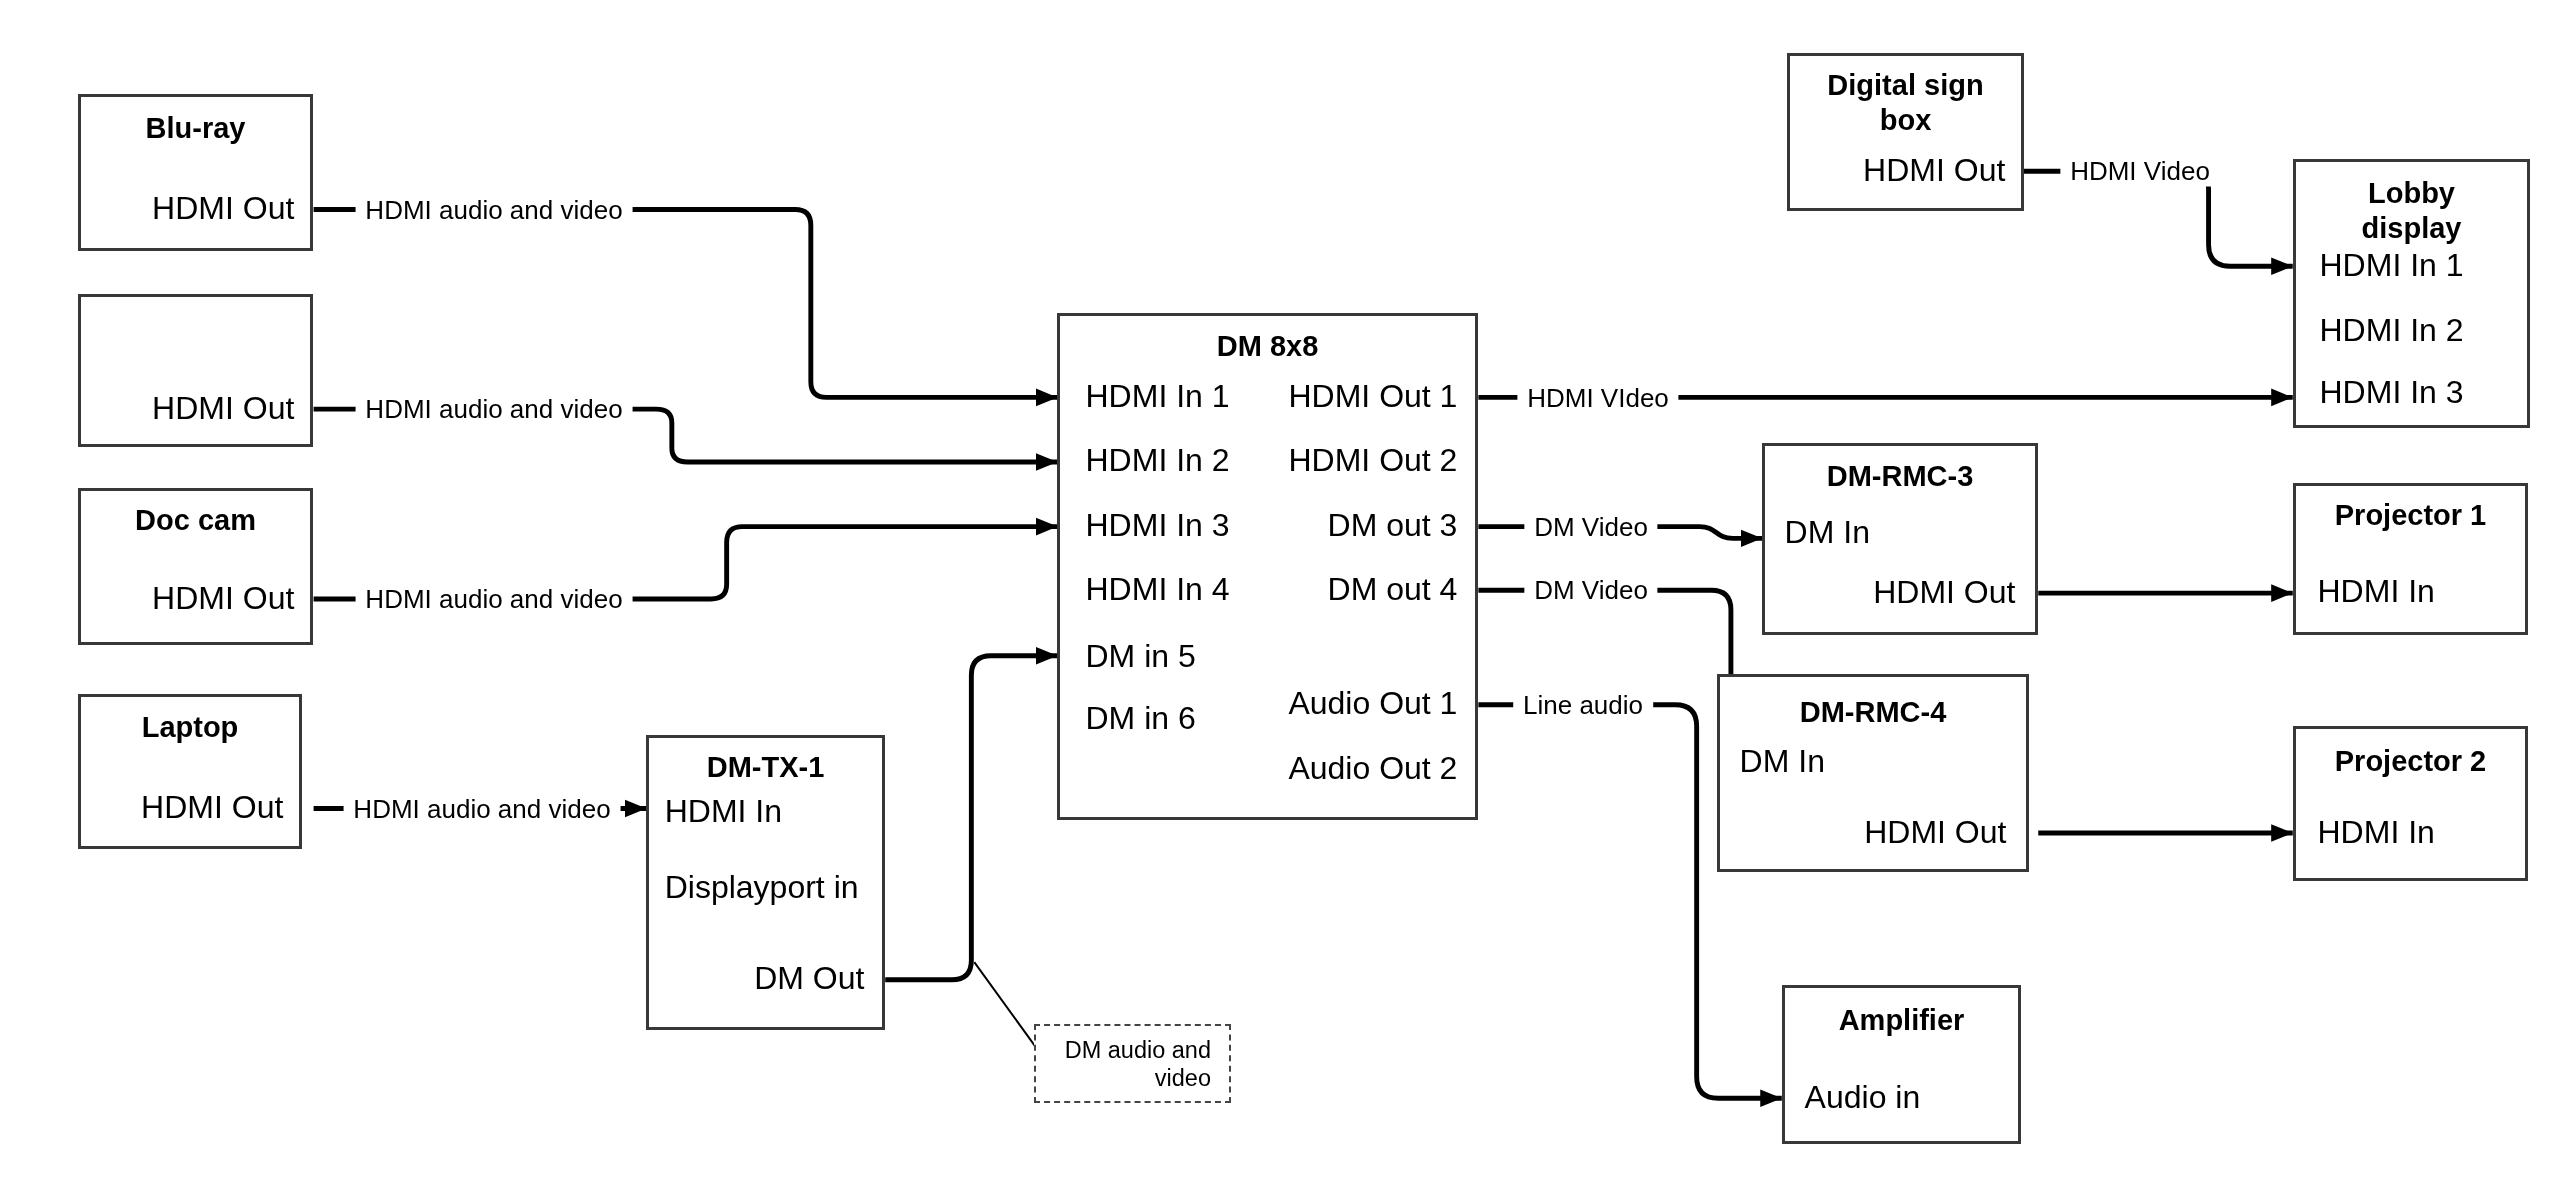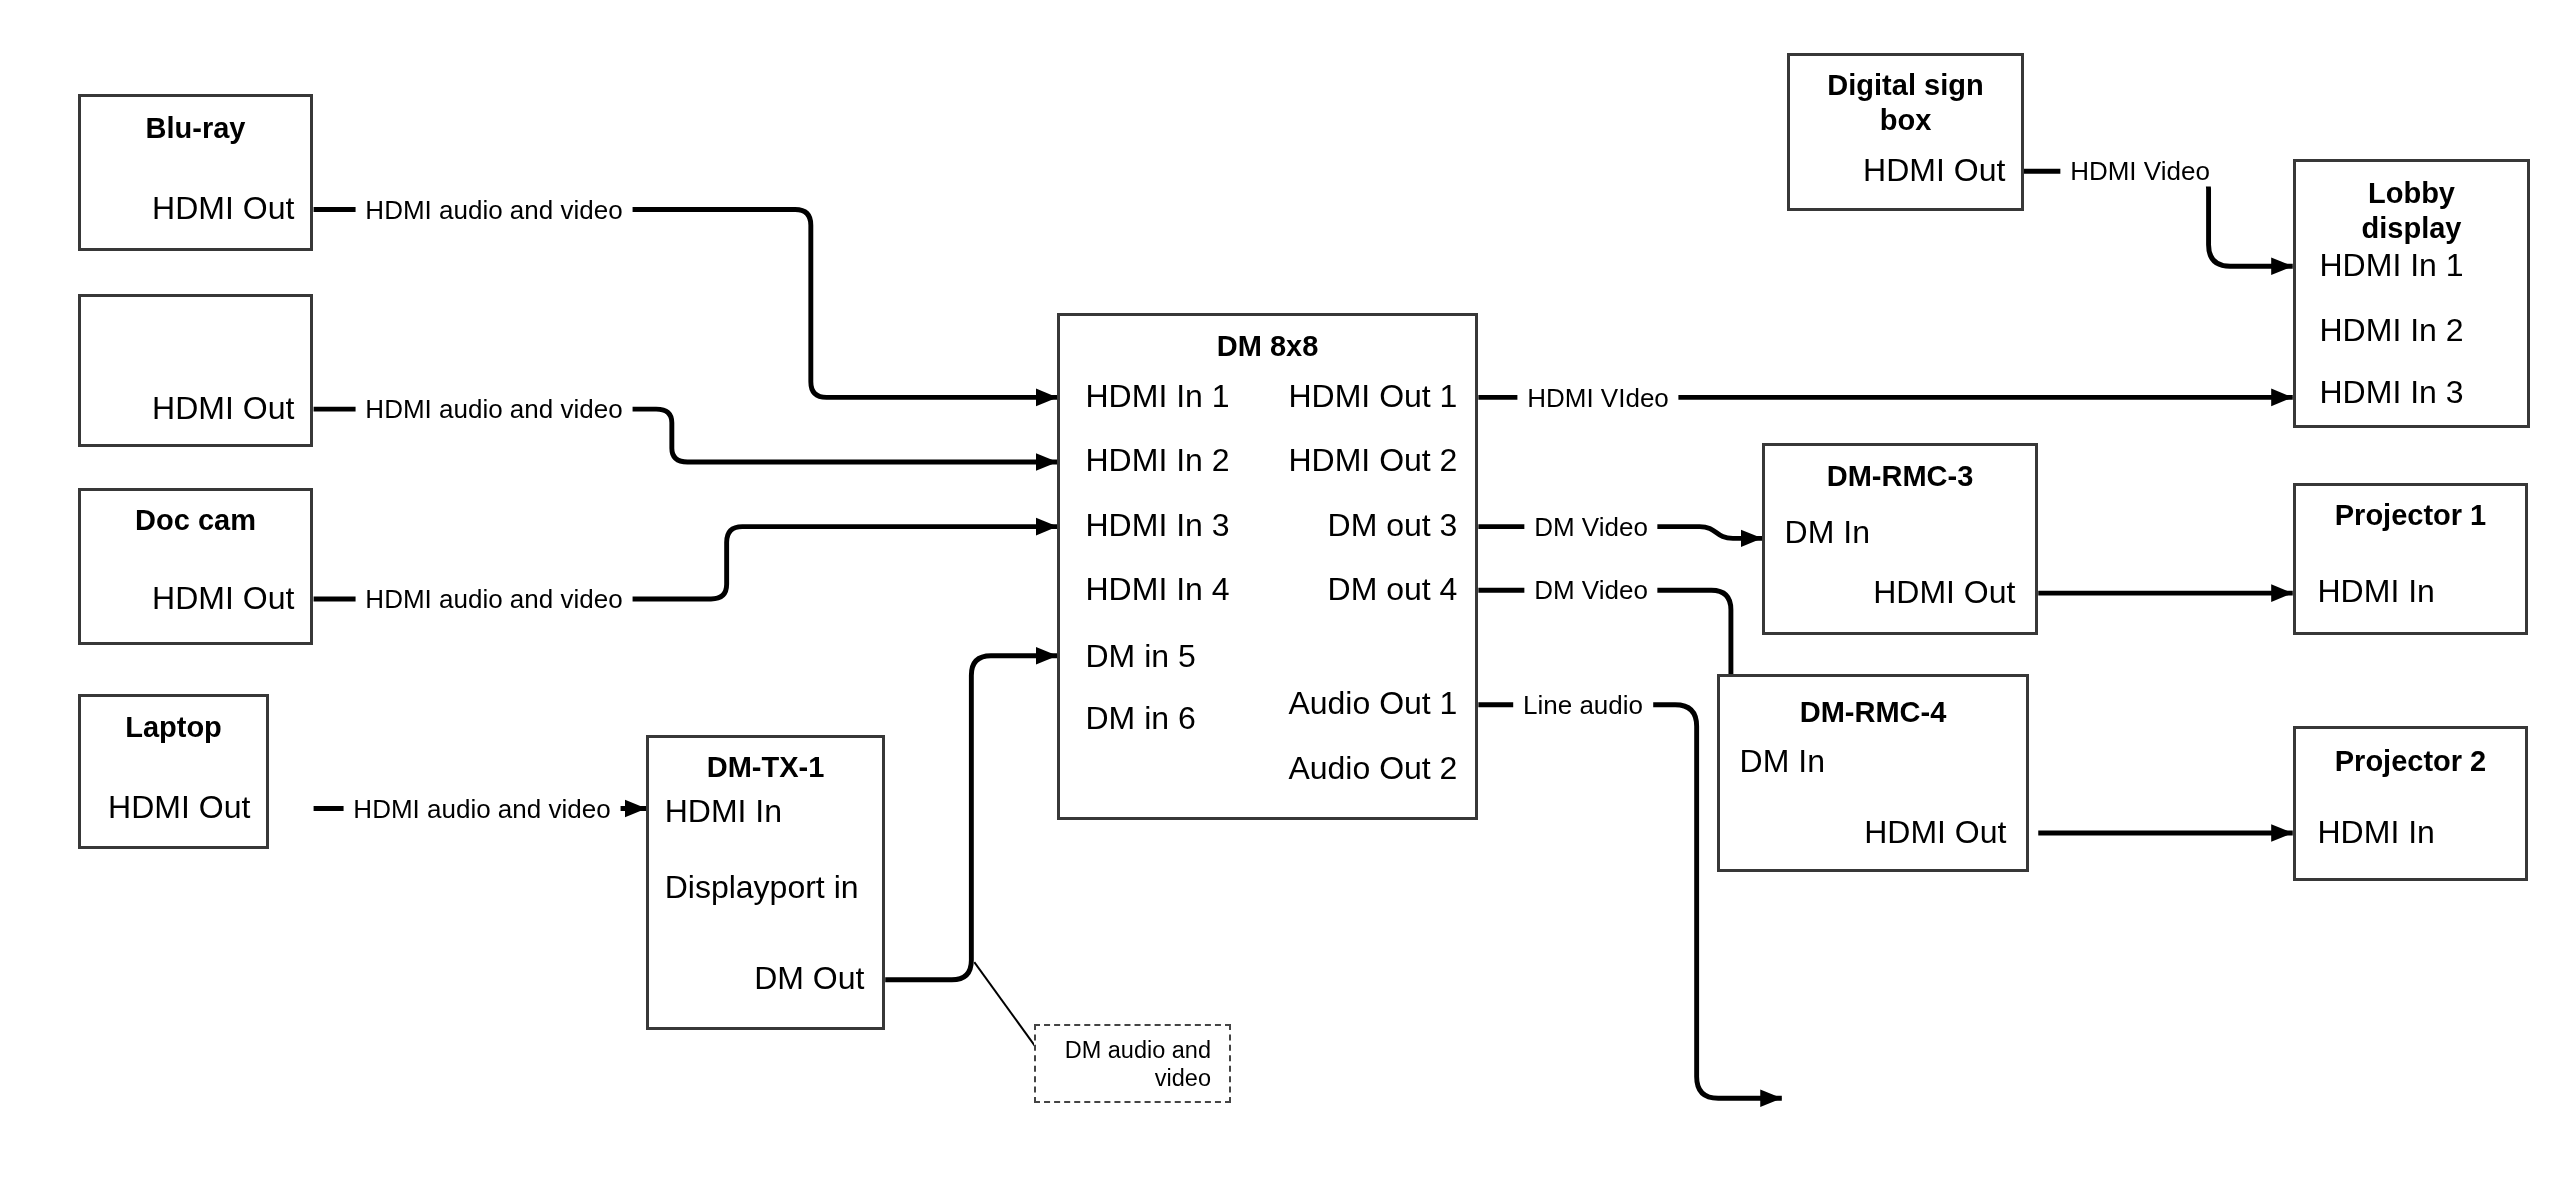--- a/index.html
+++ b/index.html
@@ -84,21 +84,21 @@
 
   <div class="node" style="left:78px;top:294px;width:235px;height:153px">
     <div class="port" style="top:95px;right:15.7px">HDMI Out</div>
   </div>
 
   <div class="node" style="left:78px;top:488px;width:235px;height:157px">
     <div class="title" style="top:11.7px">Doc cam</div>
     <div class="port" style="top:91px;right:15.7px">HDMI Out</div>
   </div>
 
-  <div class="node" style="left:78px;top:694px;width:191px;height:155px">
+  <div class="node" style="left:78px;top:694px;width:224px;height:155px">
     <div class="title" style="top:12.7px">Laptop</div>
     <div class="port" style="top:94px;right:15.7px">HDMI Out</div>
   </div>
 
   <div class="node" style="left:646px;top:735px;width:239px;height:295px">
     <div class="title" style="top:11.7px">DM-TX-1</div>
     <div class="port" style="top:57px;left:15.7px">HDMI In</div>
     <div class="port" style="top:133px;left:15.7px">Displayport in</div>
     <div class="port" style="top:224px;right:17.6px">DM Out</div>
   </div>
@@ -146,20 +146,24 @@
     <div class="title" style="top:17.6px">DM-RMC-4</div>
     <div class="port" style="top:68px;left:19.6px">DM In</div>
     <div class="port" style="top:139px;right:19.6px">HDMI Out</div>
   </div>
 
   <div class="node" style="left:2293px;top:726px;width:235px;height:155px">
     <div class="title" style="top:14.7px">Projector 2</div>
     <div class="port" style="top:87px;left:21.5px">HDMI In</div>
   </div>
 
+  <div class="node" style="left:1782px;top:985px;width:239px;height:159px">
+    <div class="title" style="top:14.7px">Amplifier</div>
+    <div class="port" style="top:93px;left:19.6px">Audio in</div>
+  </div>
 
   <div class="wire-label" style="left:494px;top:210px">HDMI audio and video</div>
   <div class="wire-label" style="left:494px;top:409px">HDMI audio and video</div>
   <div class="wire-label" style="left:494px;top:599px">HDMI audio and video</div>
   <div class="wire-label" style="left:482px;top:809px">HDMI audio and video</div>
   <div class="wire-label" style="left:1598px;top:398px">HDMI VIdeo</div>
   <div class="wire-label" style="left:1591px;top:527px">DM Video</div>
   <div class="wire-label" style="left:1591px;top:590px">DM Video</div>
   <div class="wire-label" style="left:1583px;top:705px">Line audio</div>
   <div class="wire-label" style="left:2140px;top:171px">HDMI Video</div>

